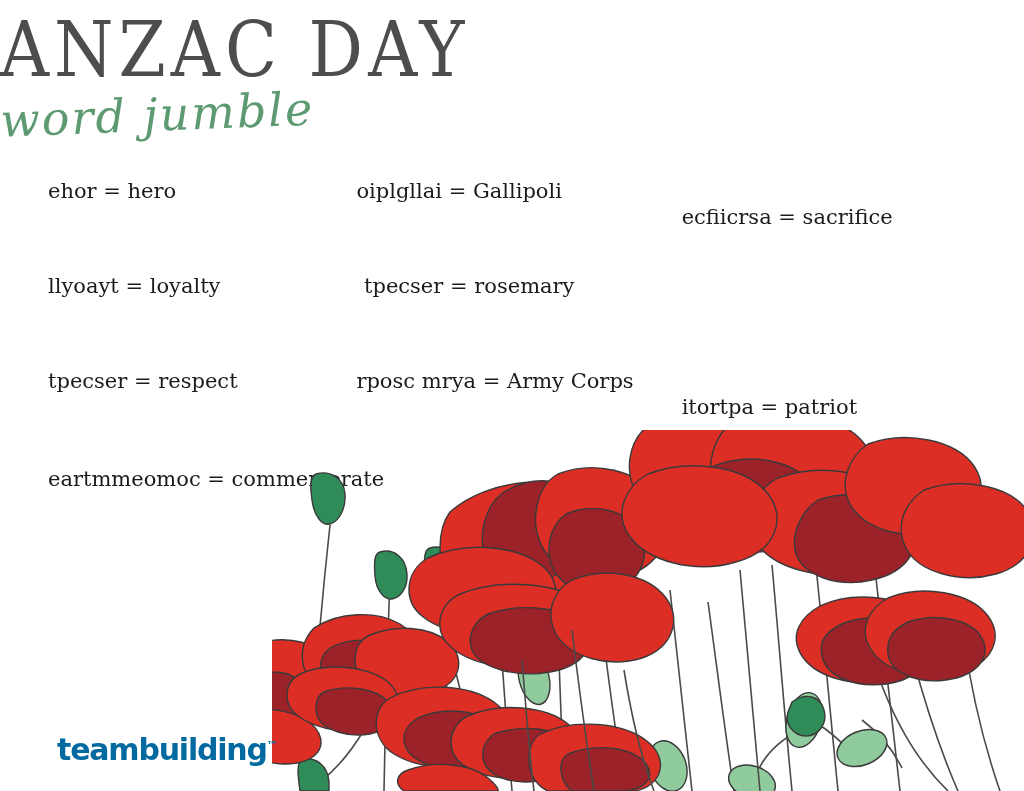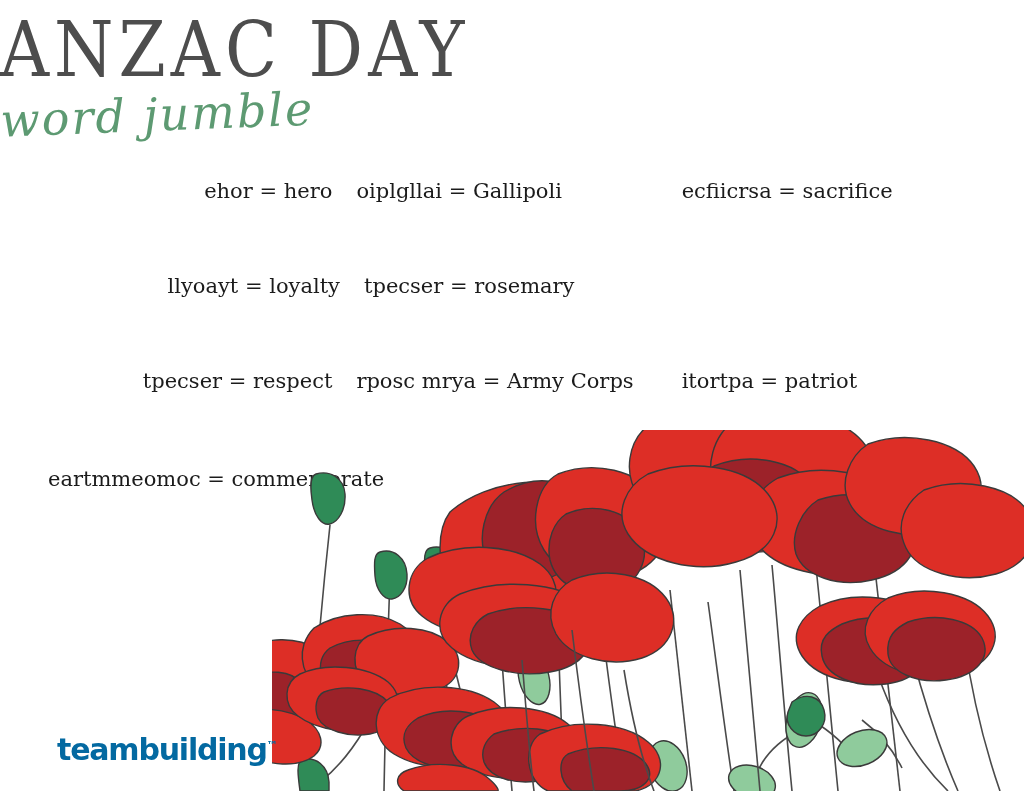--- a/index.html
+++ b/index.html
@@ -63,23 +63,23 @@
     display: flex;
     height: 95px;
   }
   .jumble-cell {
     font-family: "DejaVu Serif", "Liberation Serif", serif;
     font-size: 21px;
     line-height: 26px;
     color: #1b1b1b;
     white-space: nowrap;
   }
-  .col-1 { width: 292px; text-align: right; }
+  .col-1 { width: 292px; }
   .col-2 { width: 334px; margin-left: 24px; }
-  .col-3 { width: 294px; }
+  .col-3 { width: 294px; margin-top: 26px; }
   .jumble-wide {
     position: absolute;
     left: 48px;
     top: 466px;
     font-family: "DejaVu Serif", "Liberation Serif", serif;
     font-size: 21px;
     line-height: 26px;
     color: #1b1b1b;
     white-space: nowrap;
   }

